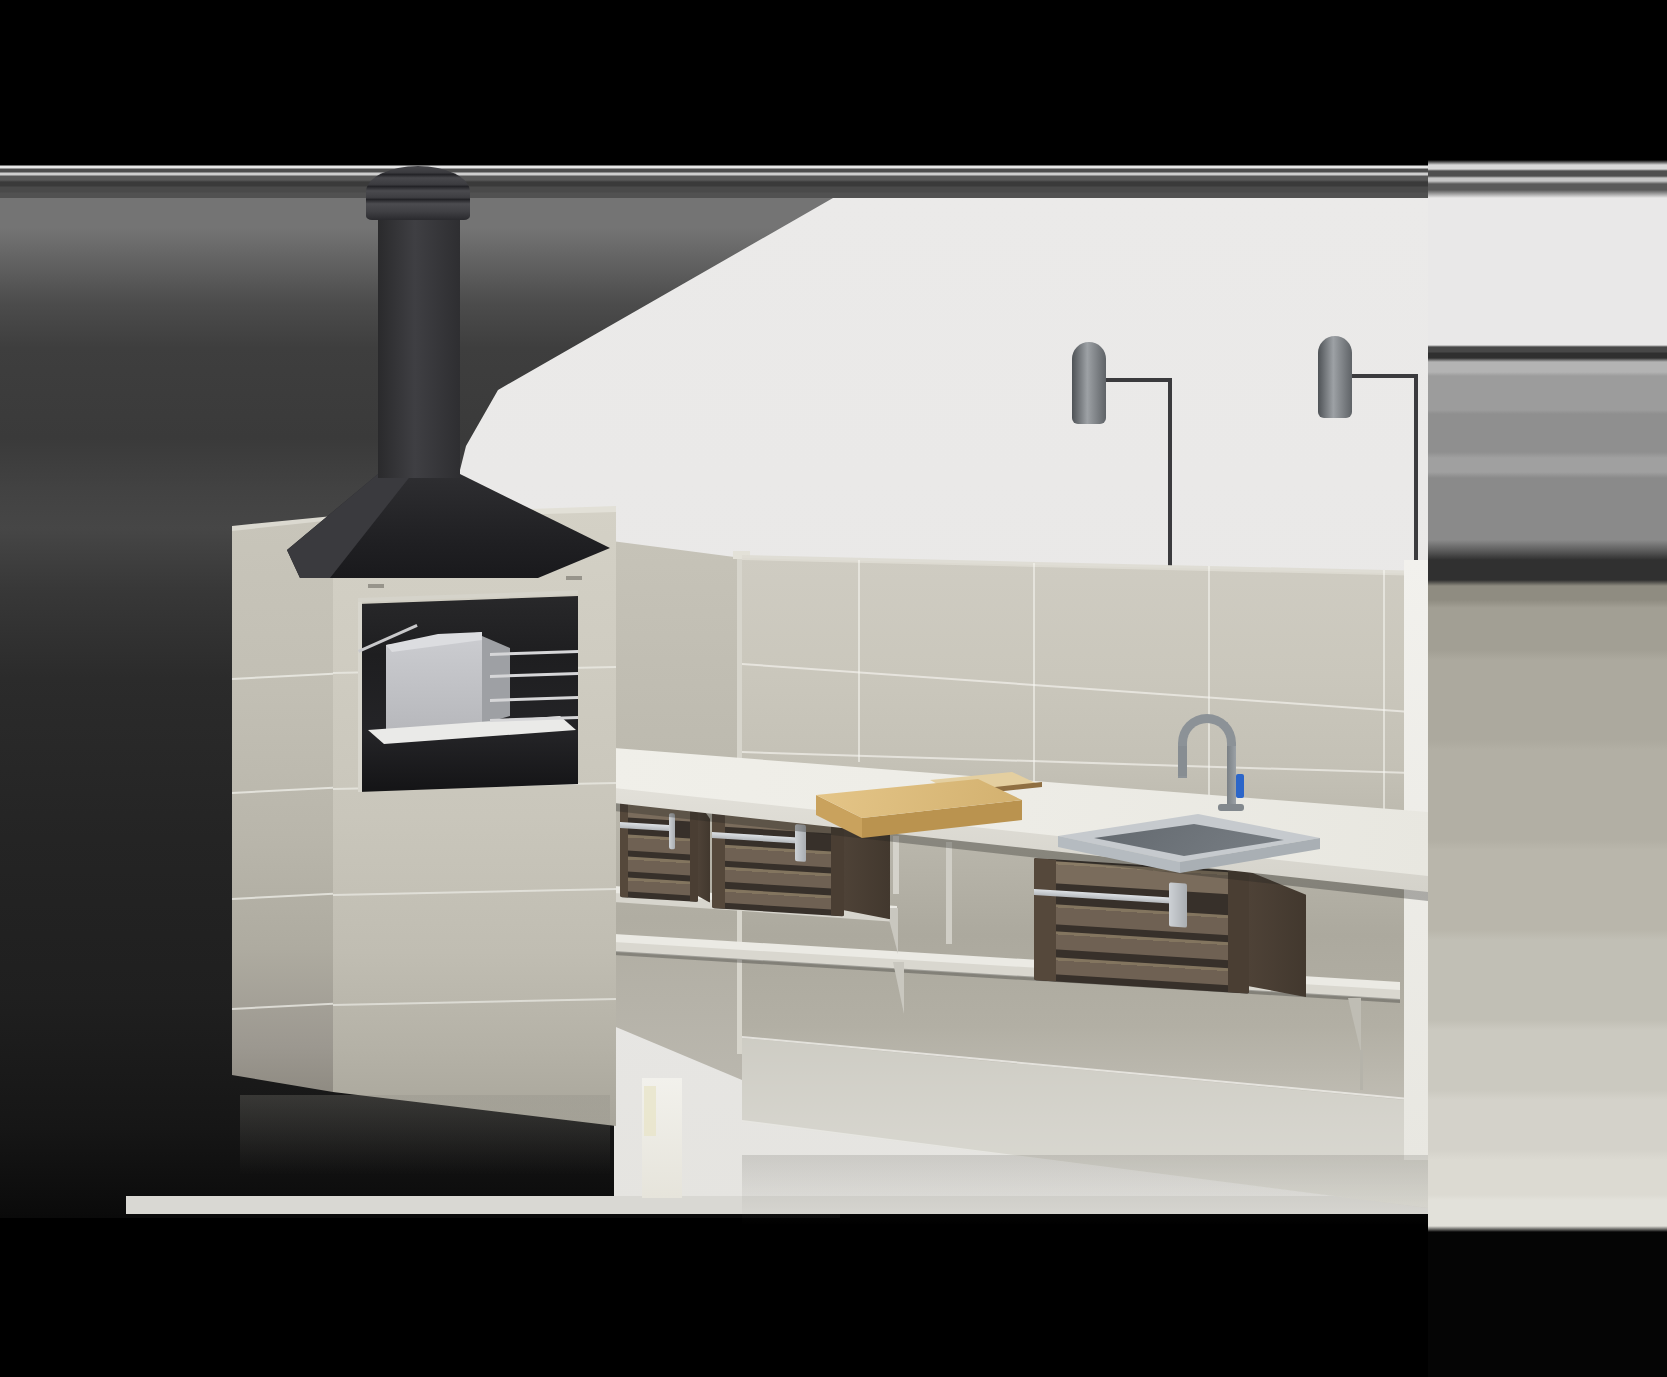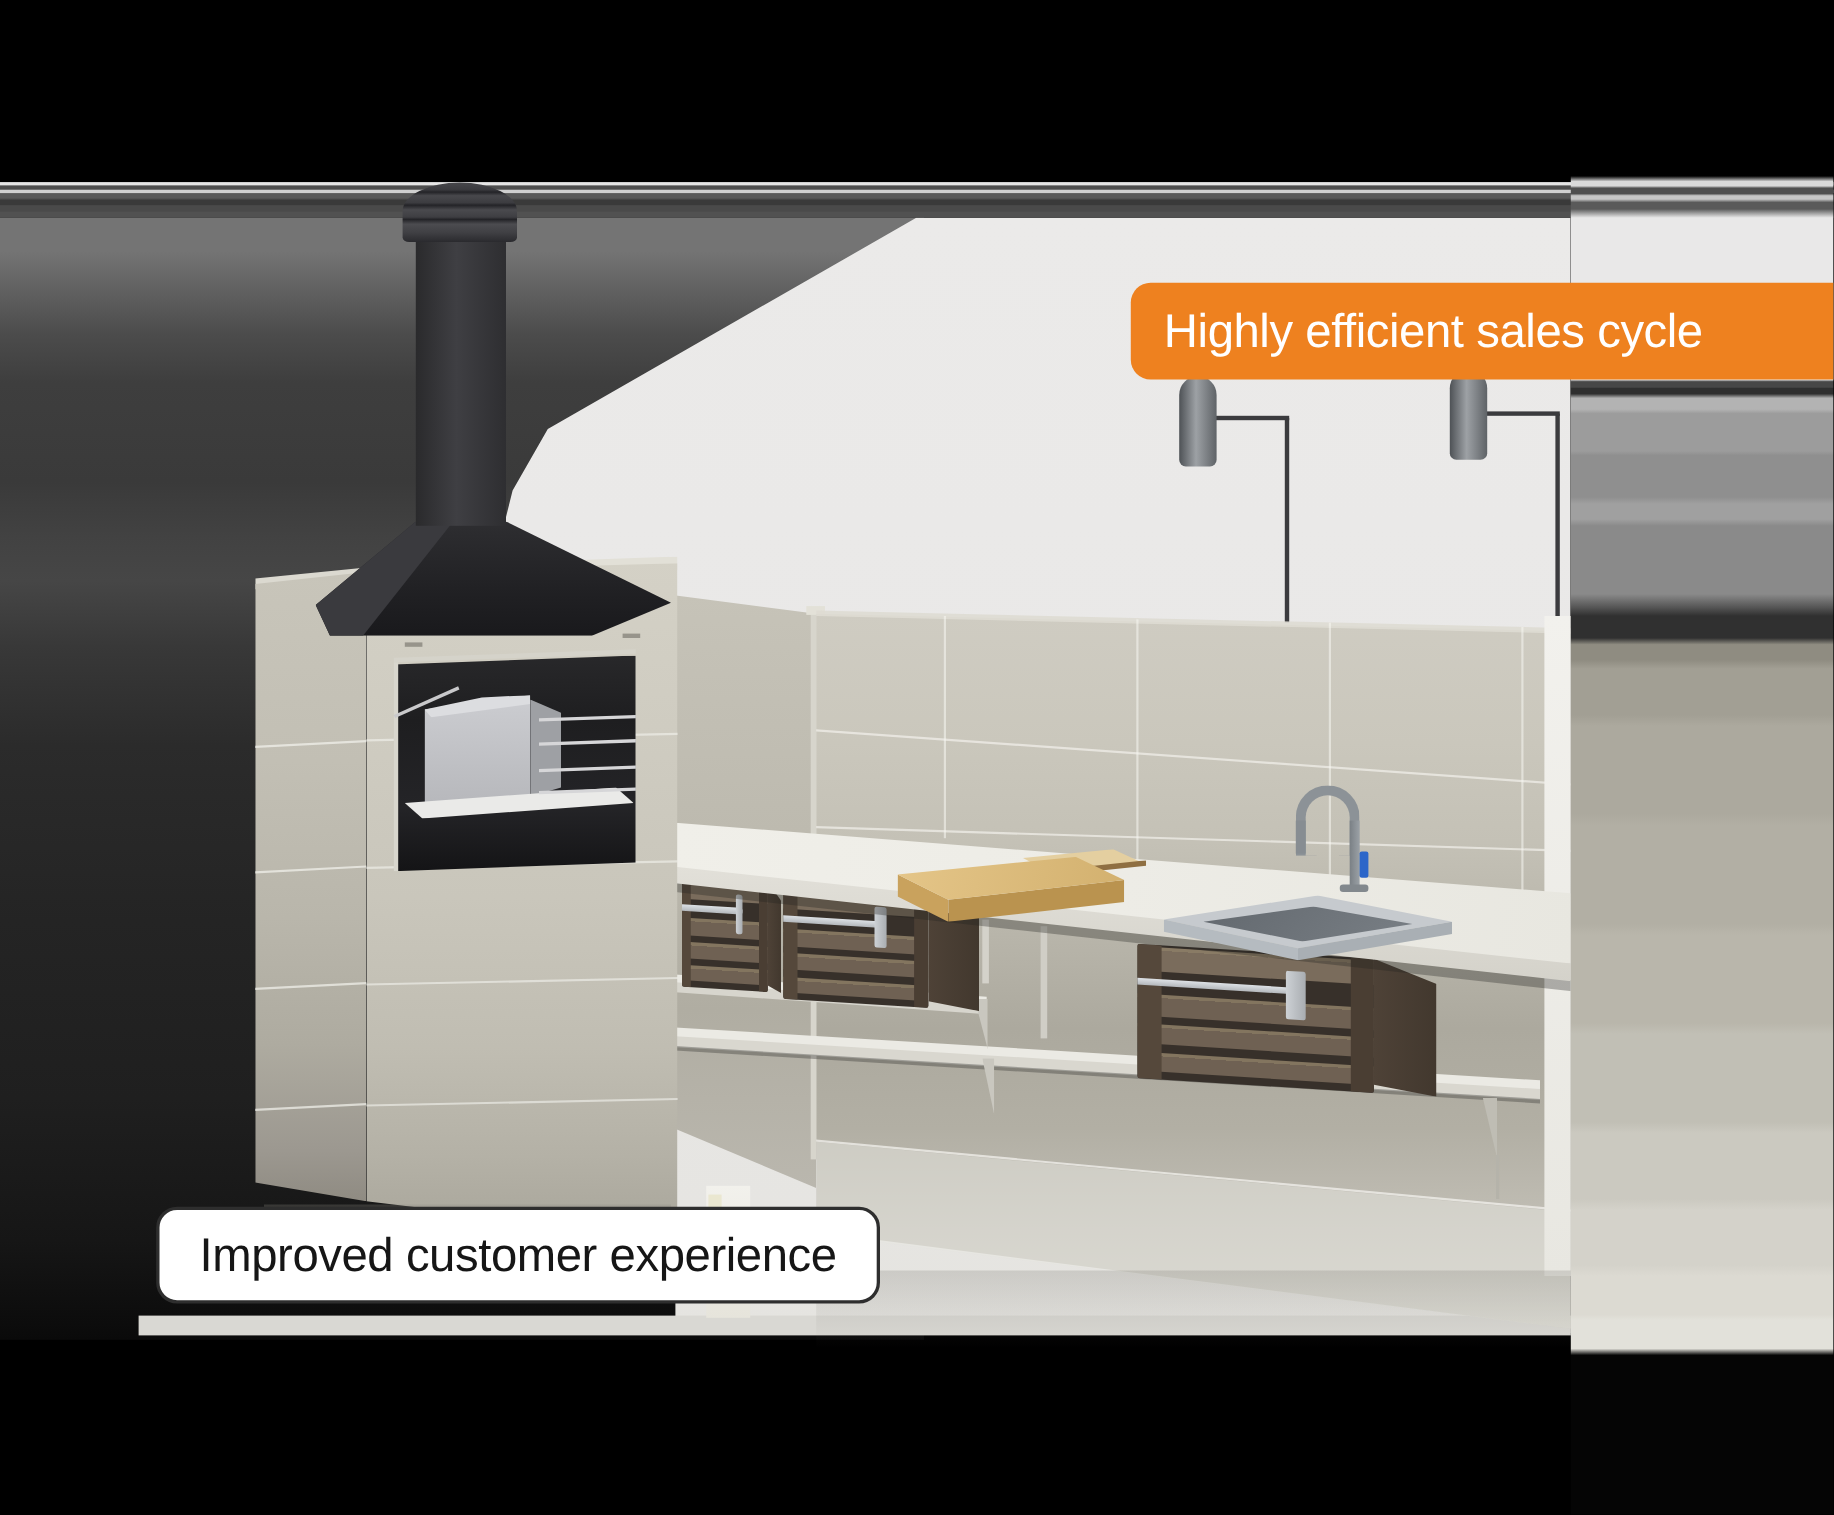--- a/index.html
+++ b/index.html
@@ -355,16 +355,14 @@
   <div id="logo2" class="logo"></div>
   <div id="hood"></div>
   <div id="hood-left"></div>
   <div id="chimney"></div>
   <div id="chimney-cap"></div>
 
   <div id="refl-tower"></div>
   <div id="refl-wall"></div>
   <div id="smear"></div>
 
-  <div id="callout-sales-cycle" class="callout">Highly efficient sales cycle</div>
-  <div id="callout-customer-experience" class="callout white">Improved customer experience</div>
 
 </div>
 
 </body></html>

